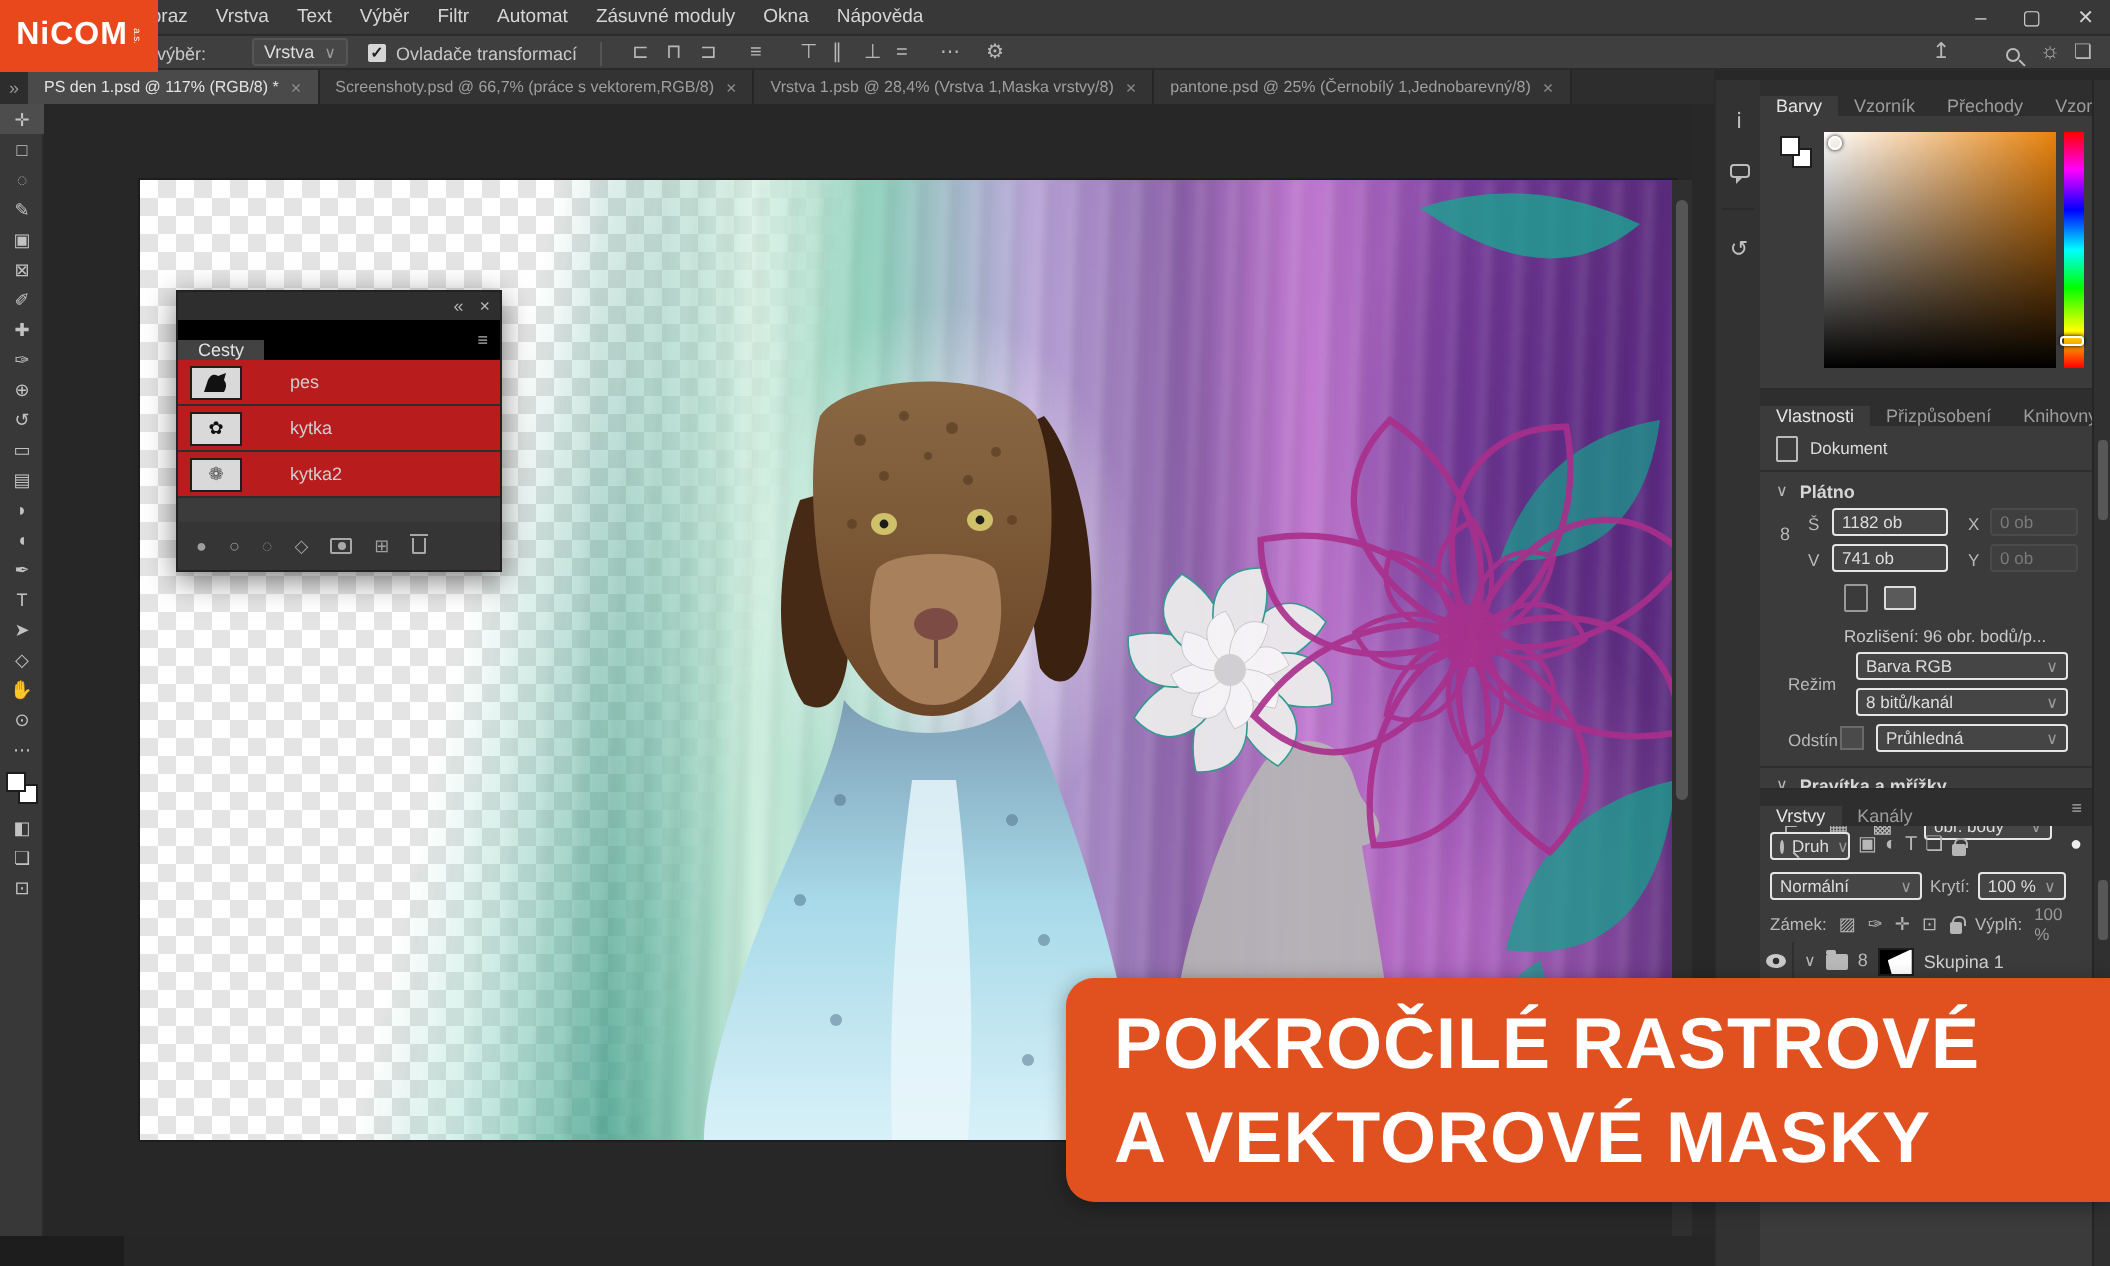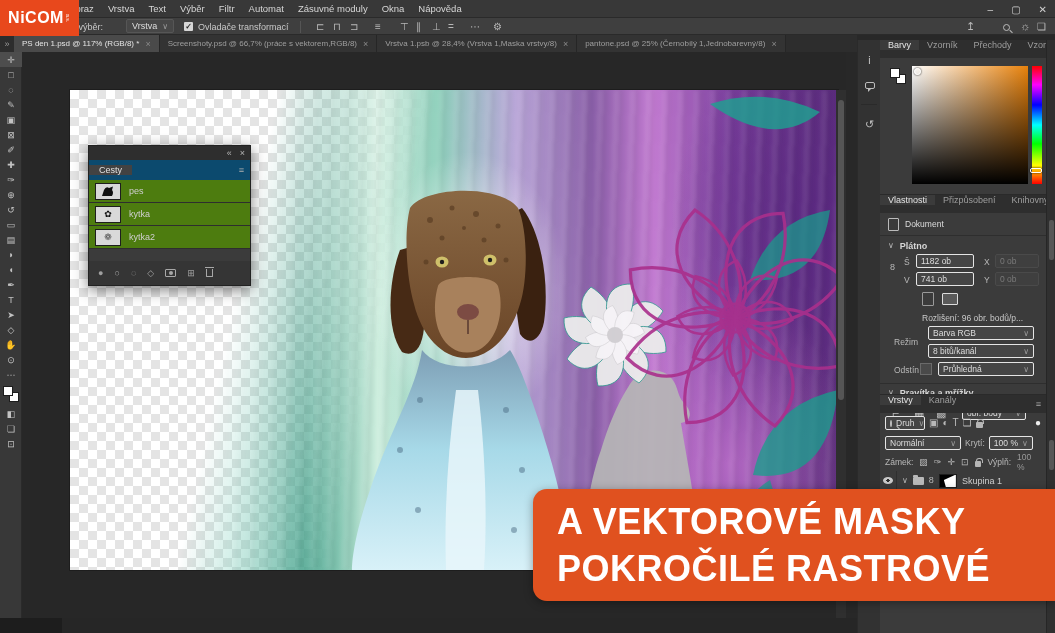--- a/index.html
+++ b/index.html
@@ -47,31 +47,31 @@
     -webkit-mask-image:linear-gradient(102deg,transparent 24%,#000 42%);
             mask-image:linear-gradient(102deg,transparent 24%,#000 42%)}
   .streaks{position:absolute;inset:0;background:repeating-linear-gradient(92deg,rgba(255,255,255,.10) 0 5px,rgba(0,0,0,.06) 5px 9px,rgba(255,255,255,0) 9px 16px);filter:blur(2px);
     -webkit-mask-image:linear-gradient(102deg,transparent 24%,#000 42%);mask-image:linear-gradient(102deg,transparent 24%,#000 42%)}
   .art{position:absolute;inset:0;width:100%;height:100%}
   .vscroll{position:absolute;right:0;top:38px;width:10px;height:530px;background:#2f2f2f}
   .vscroll .thumb{position:absolute;left:2px;top:10px;width:6px;height:300px;background:#555;border-radius:3px}
   
   .paths{left:66px;top:93px;width:163px;height:141px;background:#3b3b3b;border:1px solid #222;box-shadow:0 4px 14px rgba(0,0,0,.5);z-index:5;position:absolute}
   .paths .hdr{height:14px;background:#2e2e2e;display:flex;align-items:center;justify-content:flex-end;gap:8px;padding:0 5px;color:#b5b5b5}
-  .paths .tabs{height:20px;background:#0c4a6e;display:flex;align-items:center}
+  .paths .tabs{height:20px;background:#000000;display:flex;align-items:flex-end}
   .paths .ptab{background:#424242;color:#e2e2e2;font-size:9px;display:flex;align-items:center;padding:0 10px}
   .paths .pmenu{margin-left:auto;color:#b0b0b0;align-self:center;padding-right:6px}
-  .prow{height:23px;display:flex;align-items:center;gap:8px;padding:0 6px;border-bottom:1px solid #2e2e2e;background:#4d7c0f}
+  .prow{height:23px;display:flex;align-items:center;gap:24px;padding:0 6px;border-bottom:1px solid #2e2e2e;background:#b91c1c}
   .pthumb{width:26px;height:17px;background:#d9d9d9;border:1px solid #1e1e1e;display:flex;align-items:center;justify-content:center;color:#111;font-size:9px}
   .paths .foot{position:absolute;bottom:0;left:0;right:0;height:24px;background:#353535;display:flex;align-items:center;gap:11px;padding:0 9px;color:#9f9f9f}
   
   .dockstrip{left:857px;top:40px;width:23px;height:593px;background:#323232;border-left:1px solid #2a2a2a;z-index:2}
   .dockstrip .di{width:23px;height:22px;display:flex;align-items:center;justify-content:center;color:#c0c0c0;font-size:11px}
   .panels{left:880px;top:40px;width:166px;height:593px;background:#3b3b3b;z-index:2}
-  .ptabs{height:18px;background:#2e2e2e;display:flex;align-items:flex-start}
+  .ptabs{height:18px;background:#2e2e2e;display:flex;align-items:flex-end}
   .ptabs .t{padding:0 8px;display:flex;align-items:center;color:#9d9d9d;font-size:9px;white-space:nowrap}
   .ptabs .t.active{background:#3b3b3b;color:#e4e4e4}
   .ptabs .m{margin-left:auto;align-self:center;padding-right:5px;color:#a8a8a8}
   .field{background:#454545;border:1px solid #e5e5e5;border-radius:2px;color:#ddd;font-size:8.5px;display:flex;align-items:center;padding:0 4px;height:14px}
   .field.dis{color:#7a7a7a;background:#3f3f3f;border-color:#4a4a4a}
   .field .cv{margin-left:auto;color:#9a9a9a;font-size:8px}
   .lbl{color:#b9b9b9;font-size:8.5px}
   .sect{color:#d6d6d6;font-size:9px;font-weight:bold}
   .hline{height:1px;background:#2e2e2e}
   
@@ -564,15 +564,15 @@
 <div class="edgestrip abs">
   <div class="th" style="top:180px;height:40px"></div>
   <div class="th" style="top:400px;height:30px"></div>
 </div>
 
 <div class="statusbar abs">
   <div class="dark"></div>
 </div>
 
 <div class="banner abs">
+  <span class="l">POKROČILÉ RASTROVÉ</span>
   <span class="l">A VEKTOROVÉ MASKY</span>
-  <span class="l">POKROČILÉ RASTROVÉ</span>
 </div>
 
 </body></html>

